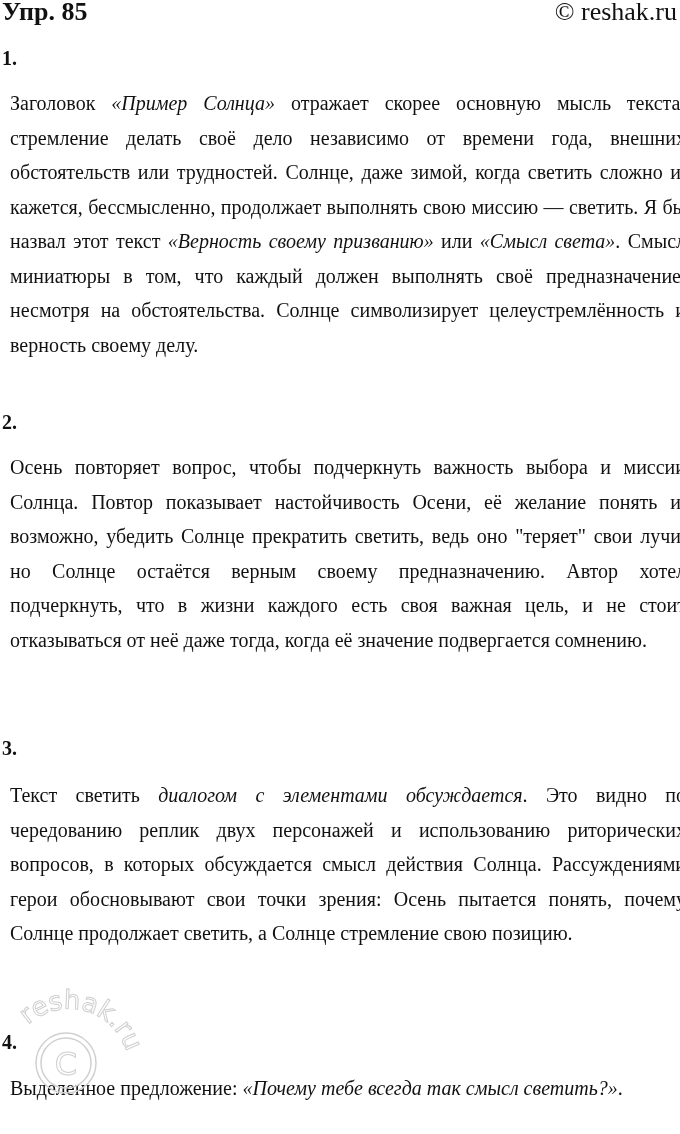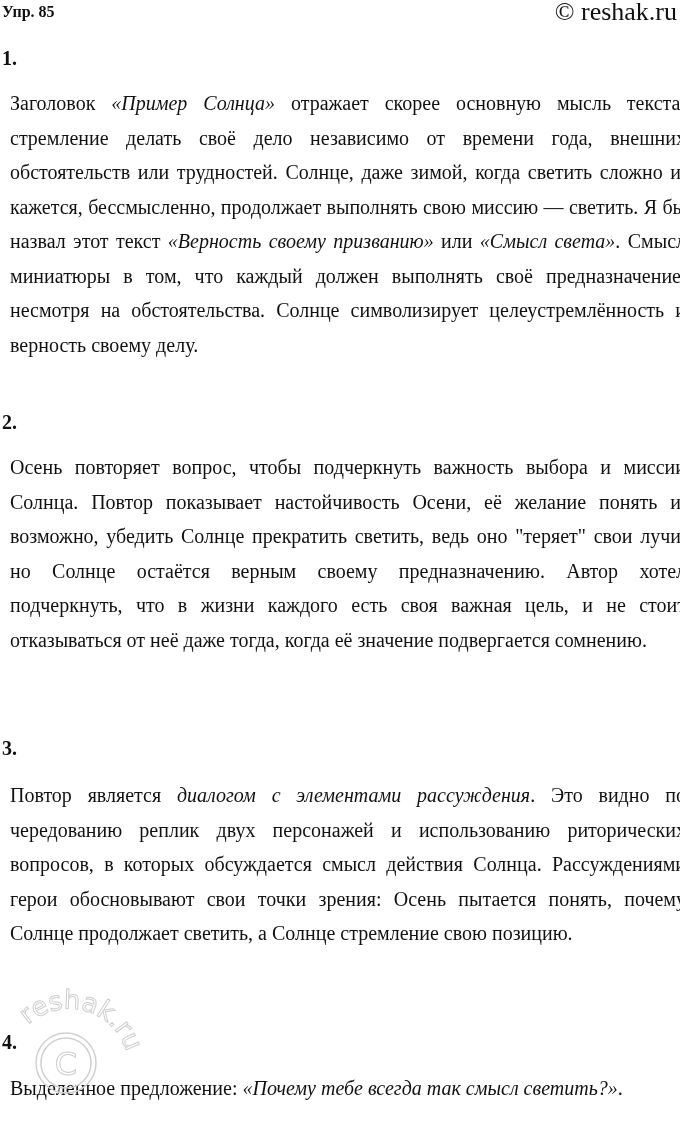--- a/index.html
+++ b/index.html
@@ -6,21 +6,21 @@
     body {
       width: 680px; height: 1134px; position: relative; overflow: hidden;
       font-family: "Liberation Serif", "DejaVu Serif", serif;
       color: #111111;
     }
     .header {
       position: absolute; left: 2px; right: 3px; top: 0px; height: 24px;
     }
     .ex-title {
       position: absolute; left: 0; top: 0px;
-      font-weight: bold; font-size: 16px; line-height: 24px;
+      font-weight: bold; font-size: 26px; line-height: 24px;
     }
     .copyright {
       position: absolute; right: 0; top: 0px;
       font-size: 26px; line-height: 24px;
     }
     .section-num {
       position: absolute; left: 2px;
       font-weight: bold; font-size: 20px; line-height: 24px;
     }
     .para {
@@ -47,21 +47,21 @@
   <span>Заголовок </span><i>«Пример Солнца»</i><span> отражает скорее основную мысль текста: стремление делать своё дело независимо от времени года, внешних обстоятельств или трудностей. Солнце, даже зимой, когда светить сложно и, кажется, бессмысленно, продолжает выполнять свою миссию — светить. Я бы назвал этот текст </span><i>«Верность своему призванию»</i><span> или </span><i>«Смысл света»</i><span>. Смысл миниатюры в том, что каждый должен выполнять своё предназначение, несмотря на обстоятельства. Солнце символизирует целеустремлённость и верность своему делу.</span>
 </div>
 
 <div class="section-num" style="top:410px;">2.</div>
 <div class="para" style="top:450px;font-family:Liberation Serif, serif;">
   <span>Осень повторяет вопрос, чтобы подчеркнуть важность выбора и миссии Солнца. Повтор показывает настойчивость Осени, её желание понять и, возможно, убедить Солнце прекратить светить, ведь оно "теряет" свои лучи, но Солнце остаётся верным своему предназначению. Автор хотел подчеркнуть, что в жизни каждого есть своя важная цель, и не стоит отказываться от неё даже тогда, когда её значение подвергается сомнению.</span>
 </div>
 
 <div class="section-num" style="top:736px;">3.</div>
 <div class="para" style="top:778px;">
-  <span>Повтор является </span><i>диалогом с элементами рассуждения</i><span>. Это видно по чередованию реплик двух персонажей и использованию риторических вопросов, в которых обсуждается смысл действия Солнца. Рассуждениями герои обосновывают свои точки зрения: Осень пытается понять, почему Солнце продолжает светить, а Солнце стремление свою позицию.</span>
+  <span>Текст светить </span><i>диалогом с элементами обсуждается</i><span>. Это видно по чередованию реплик двух персонажей и использованию риторических вопросов, в которых обсуждается смысл действия Солнца. Рассуждениями герои обосновывают свои точки зрения: Осень пытается понять, почему Солнце продолжает светить, а Солнце стремление свою позицию.</span>
 </div>
 
 <div class="section-num" style="top:1030px;">4.</div>
 <div class="para" style="top:1071px;">
   <span>Выделенное предложение: </span><i>«Почему тебе всегда так смысл светить?»</i><span>.</span>
 </div>
 
 <svg class="watermark" viewBox="0 0 140 120" xmlns="http://www.w3.org/2000/svg">
   <circle cx="48" cy="78" r="30" fill="none" stroke="#d0d0d0" stroke-width="1.5"></circle>
   <circle cx="48" cy="78" r="25" fill="none" stroke="#d0d0d0" stroke-width="1.5"></circle>

